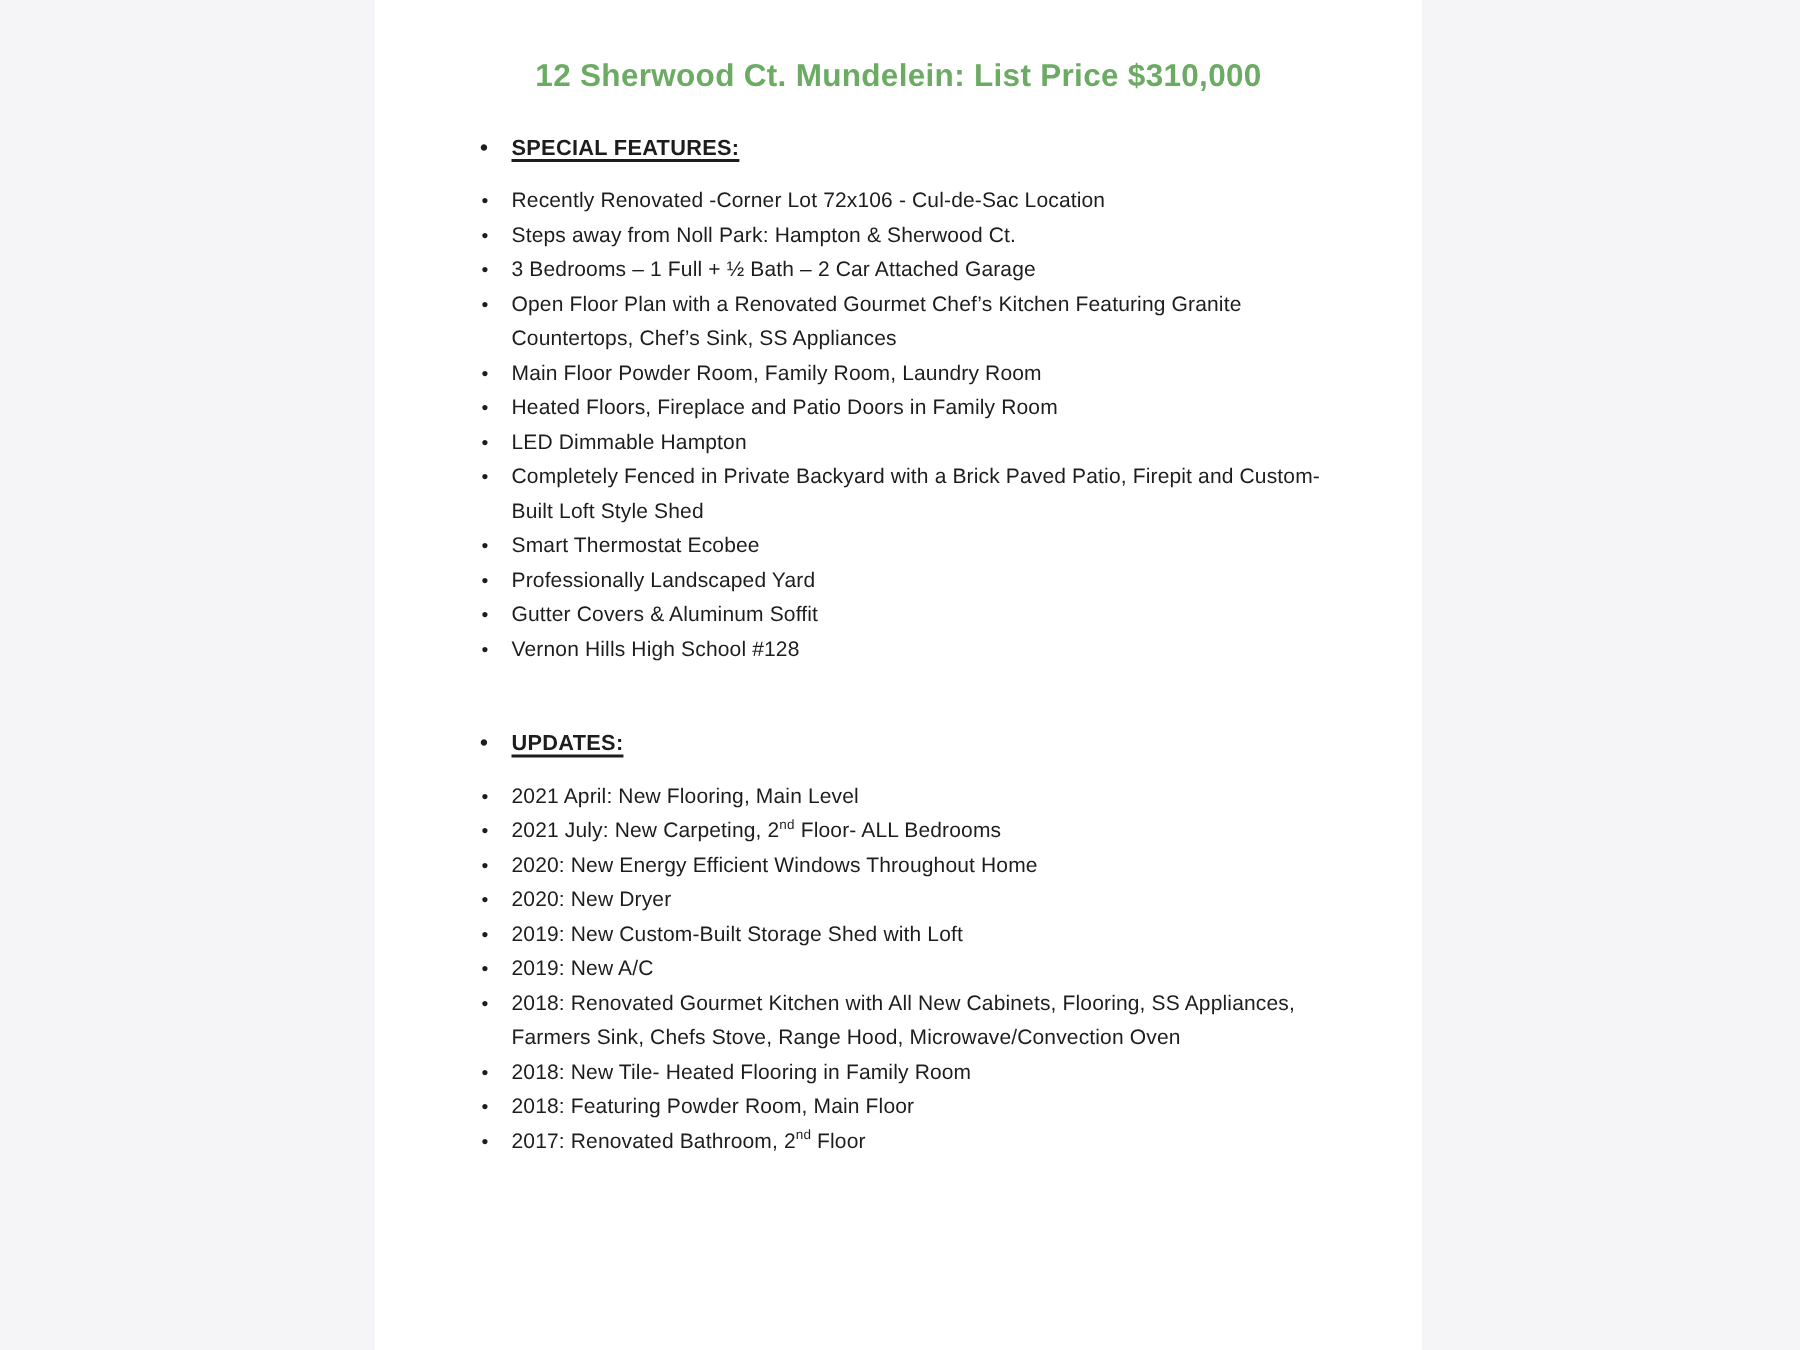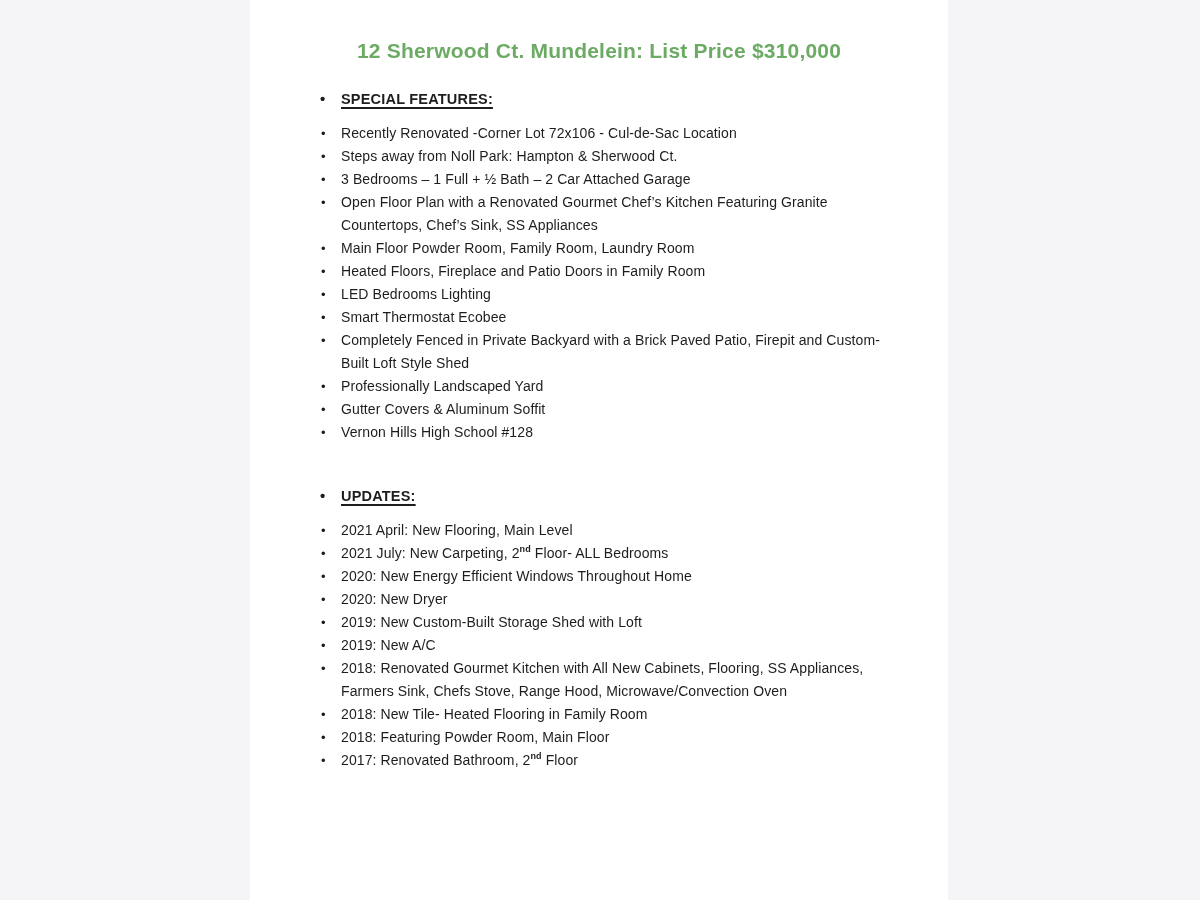--- a/index.html
+++ b/index.html
@@ -82,21 +82,20 @@
     content: "\2022";
     position: absolute;
     left: -20px;
     top: 0;
     font-size: 13px;
   }
   sup {
     font-size: 9px;
     line-height: 0;
     vertical-align: super;
-    font-weight: bold;
   }
 </style>
 </head>
 <body>
 
 <div class="canvas">
   <div class="page">
 
     <h1 class="doc-title">12 Sherwood Ct. Mundelein: List Price $310,000</h1>
 
@@ -107,23 +106,23 @@
           <span class="h-bullet">•</span>
           <span class="h-text">SPECIAL FEATURES:</span>
         </div>
         <ul class="items">
             <li>Recently Renovated -Corner Lot 72x106 - Cul-de-Sac Location</li>
             <li>Steps away from Noll Park: Hampton &amp; Sherwood Ct.</li>
             <li>3 Bedrooms – 1 Full + ½ Bath – 2 Car Attached Garage</li>
             <li>Open Floor Plan with a Renovated Gourmet Chef’s Kitchen Featuring Granite Countertops, Chef’s Sink, SS Appliances</li>
             <li>Main Floor Powder Room, Family Room, Laundry Room</li>
             <li>Heated Floors, Fireplace and Patio Doors in Family Room</li>
-            <li>LED Bedrooms Lighting</li>
+            <li>LED Dimmable Hampton</li>
+            <li>Completely Fenced in Private Backyard with a Brick Paved Patio, Firepit and Custom-Built Loft Style Shed</li>
             <li>Smart Thermostat Ecobee</li>
-            <li>Completely Fenced in Private Backyard with a Brick Paved Patio, Firepit and Custom-Built Loft Style Shed</li>
             <li>Professionally Landscaped Yard</li>
             <li>Gutter Covers &amp; Aluminum Soffit</li>
             <li>Vernon Hills High School #128</li>
           </ul>
       </section>
 
       <section class="section section-updates">
         <div class="section-heading">
           <span class="h-bullet">•</span>
           <span class="h-text">UPDATES:</span>

